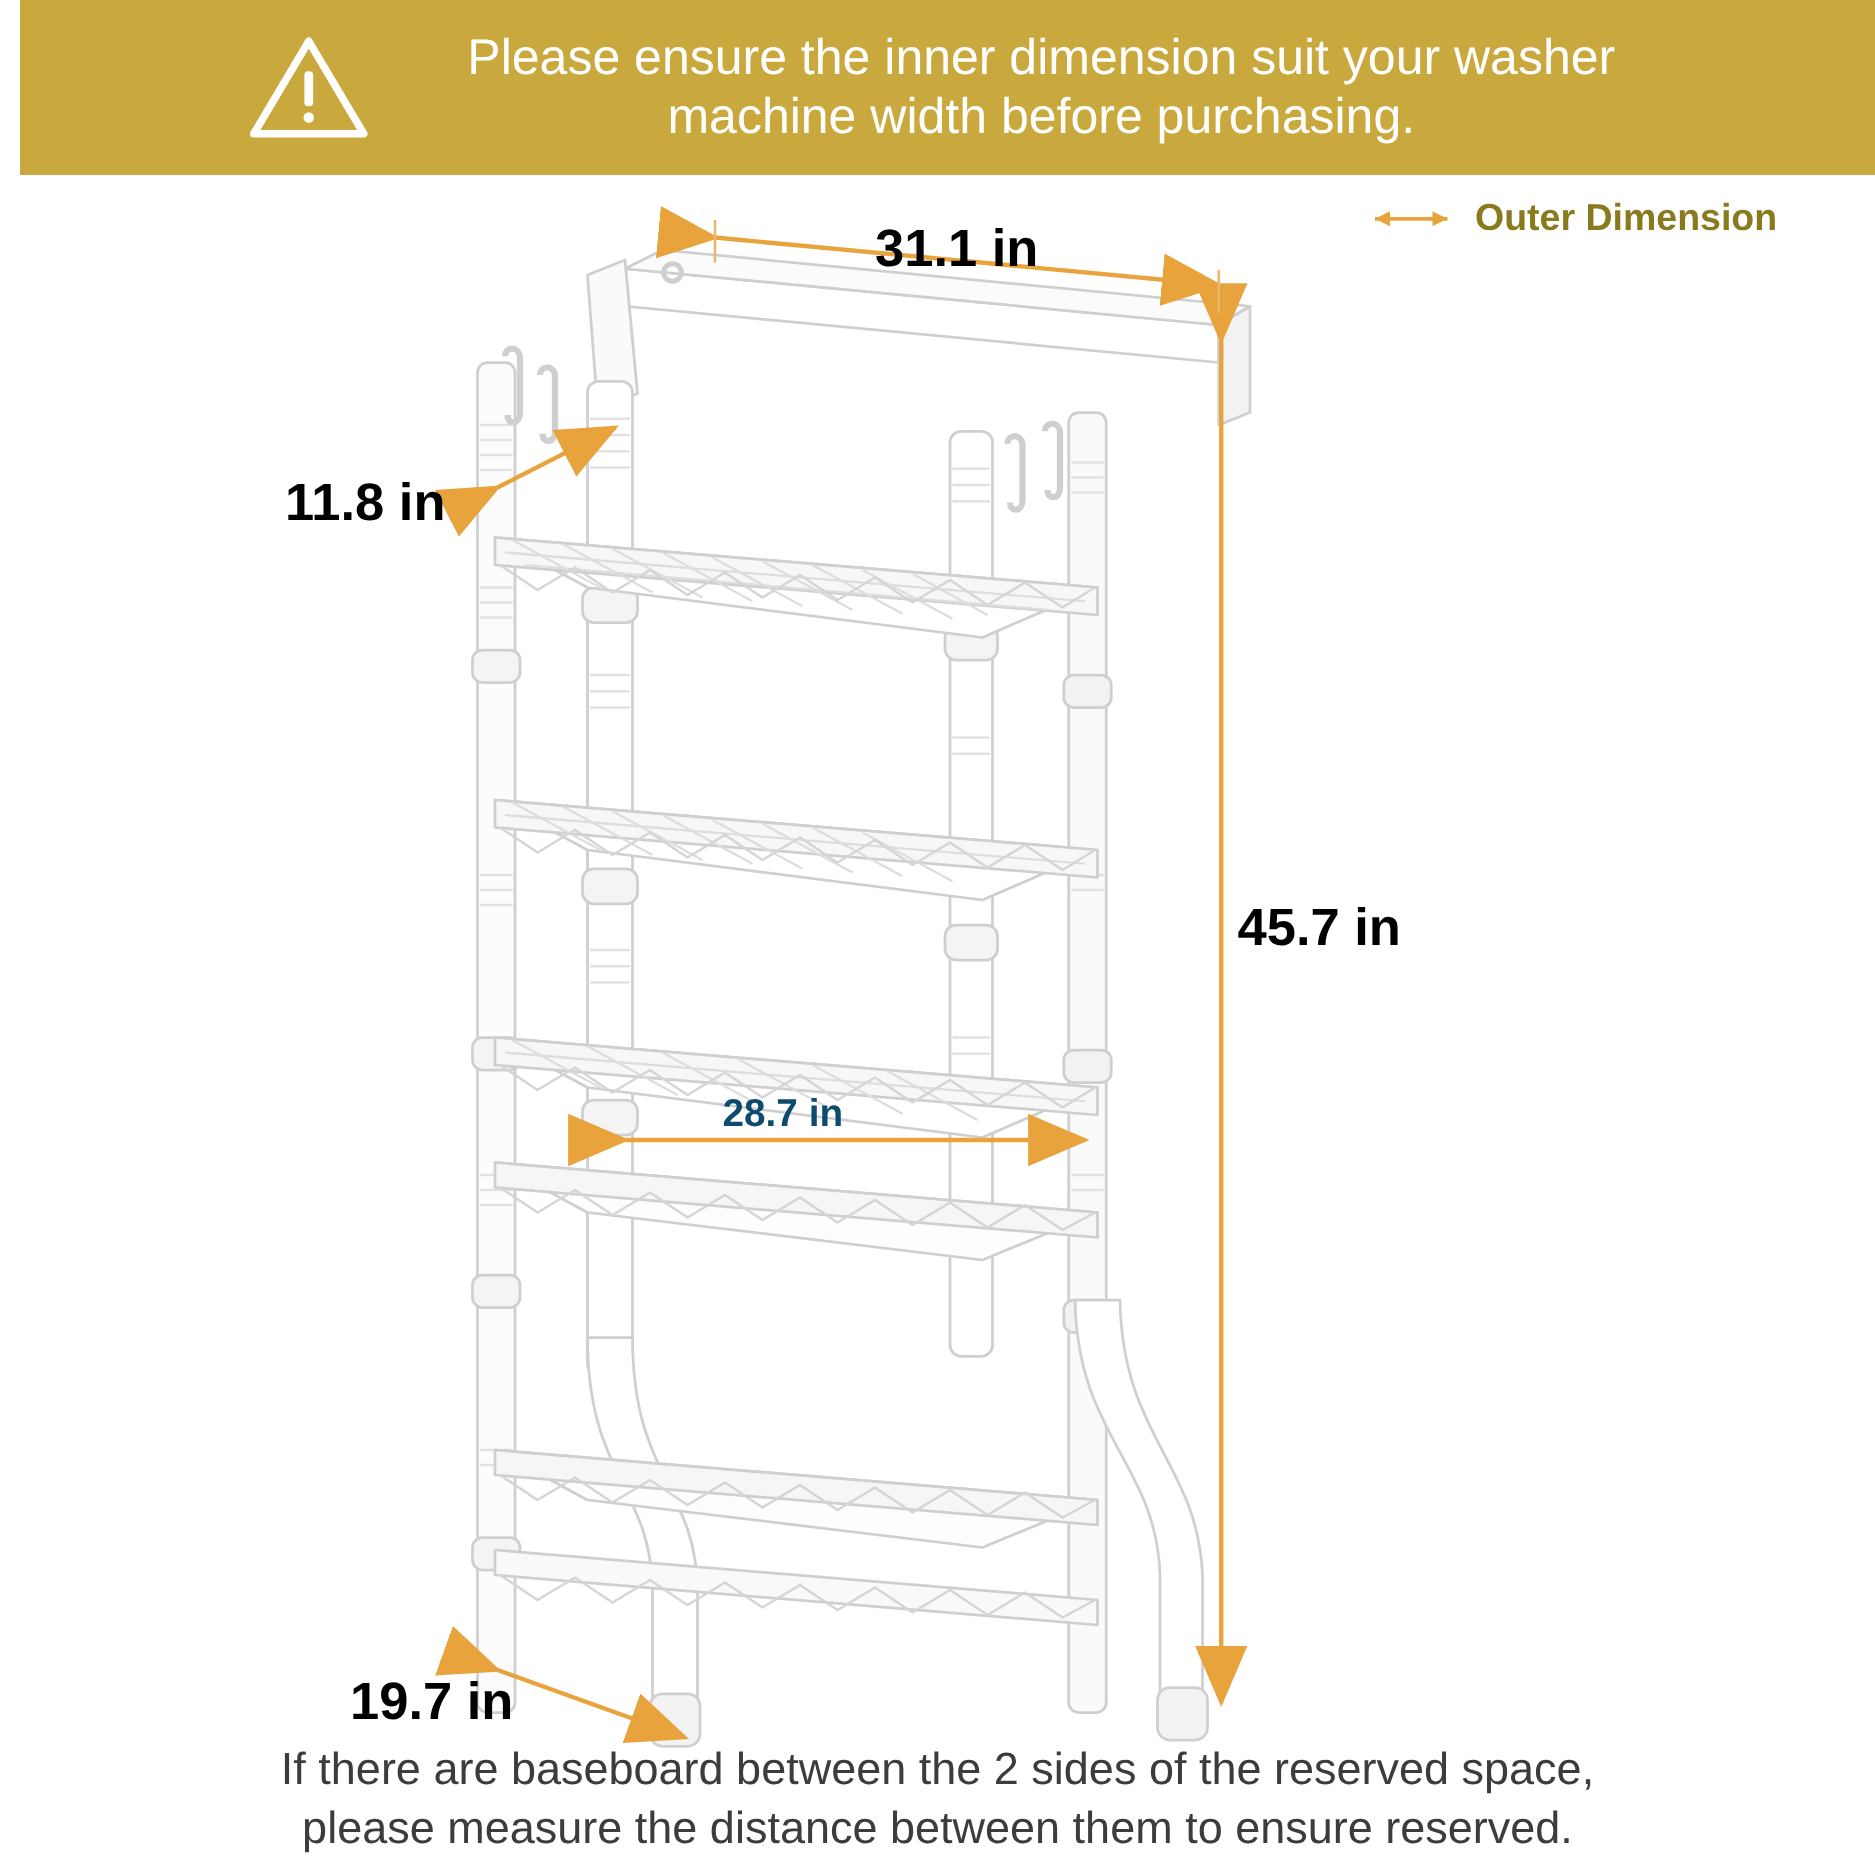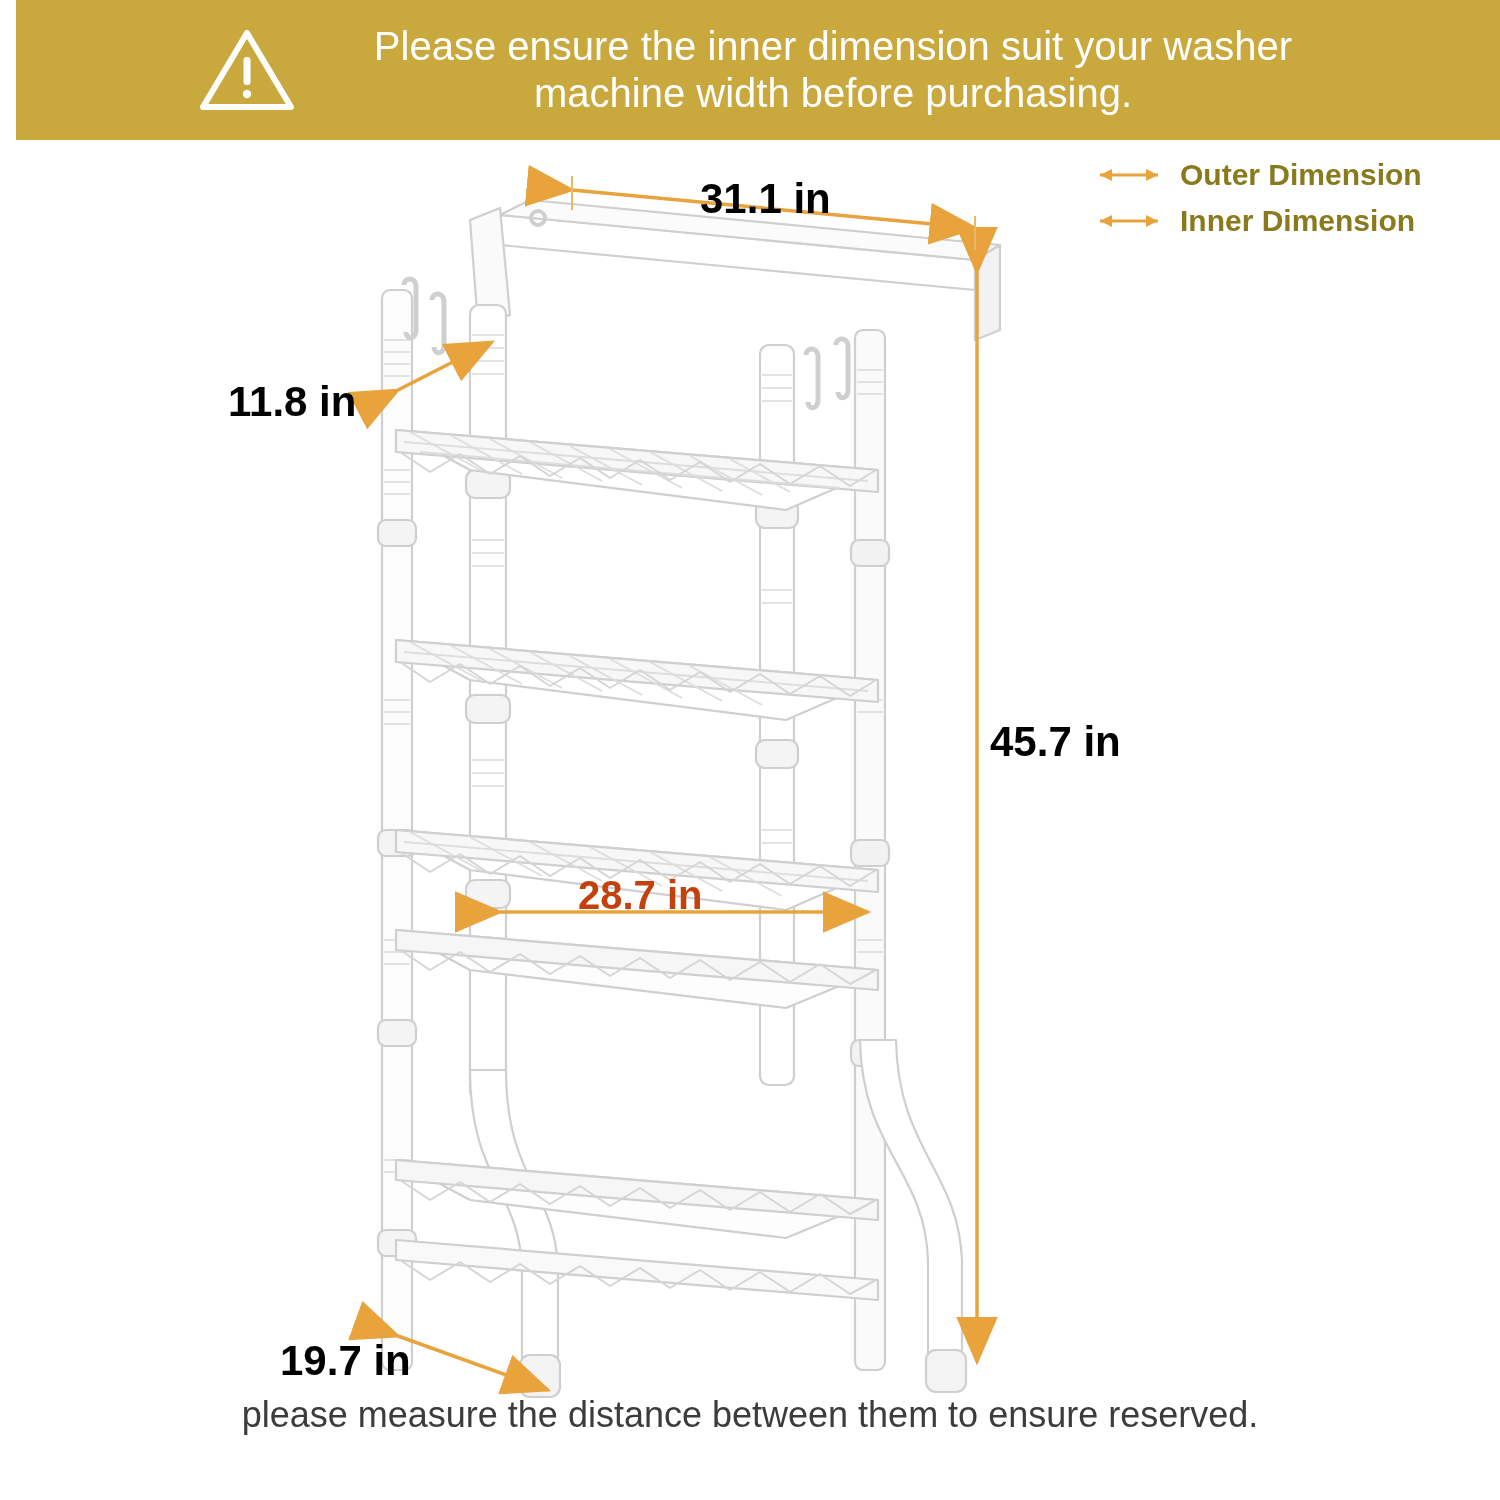--- a/index.html
+++ b/index.html
@@ -80,22 +80,22 @@
   .dim {
     position: absolute;
     font-weight: bold;
     white-space: nowrap;
   }
   .dim-dark {
     color: #000000;
     font-size: 42px;
   }
   .dim-olive {
-    color: #c2410c;
-    font-size: 40px;
+    color: #0c4a6e;
+    font-size: 31px;
   }
 
   #dim-width-outer { left: 700px; top: 175px; }
   #dim-depth      { left: 228px; top: 358px; margin-top: 20px; }
   #dim-height     { left: 990px; top: 718px; }
   #dim-inner      { left: 578px; top: 873px; }
   #dim-base       { left: 280px; top: 1337px; }
 
   
   .footer-note {
@@ -135,28 +135,20 @@
   </div>
 
   <div class="legend">
     <div class="legend-row">
       <svg class="legend-arrow" viewBox="0 0 78 22">
         <line x1="10" y1="11" x2="68" y2="11" stroke="#e8a33d" stroke-width="3"></line>
         <path d="M10 11 L22 5 L22 17 Z" fill="#e8a33d"></path>
         <path d="M68 11 L56 5 L56 17 Z" fill="#e8a33d"></path>
       </svg>
       <span class="legend-label">Outer Dimension</span>
-    </div>
-    <div class="legend-row">
-      <svg class="legend-arrow" viewBox="0 0 78 22">
-        <line x1="10" y1="11" x2="68" y2="11" stroke="#e8a33d" stroke-width="3"></line>
-        <path d="M10 11 L22 5 L22 17 Z" fill="#e8a33d"></path>
-        <path d="M68 11 L56 5 L56 17 Z" fill="#e8a33d"></path>
-      </svg>
-      <span class="legend-label">Inner Dimension</span>
     </div>
   </div>
 
   <svg id="artwork" viewBox="0 0 1500 1260">
     <defs>
       <marker id="ah" markerWidth="14" markerHeight="12" refX="13" refY="6" orient="auto">
         <path d="M0,0 L14,6 L0,12 Z" fill="#e8a33d"></path>
       </marker>
       <marker id="ahs" markerWidth="14" markerHeight="12" refX="13" refY="6" orient="auto">
         <path d="M0,0 L14,6 L0,12 Z" fill="#e8a33d"></path>
@@ -364,16 +356,17 @@
     </g>
   </svg>
 
   <div class="dim dim-dark" id="dim-width-outer">31.1 in</div>
   <div class="dim dim-dark" id="dim-depth">11.8 in</div>
   <div class="dim dim-dark" id="dim-height">45.7 in</div>
   <div class="dim dim-olive" id="dim-inner">28.7 in</div>
   <div class="dim dim-dark" id="dim-base">19.7 in</div>
 
   <div class="footer-note">
+    <div>If there are baseboard between the 2 sides of the reserved space,</div>
     <div>please measure the distance between them to ensure reserved.</div>
   </div>
 
 </div>
 
 </body></html>

